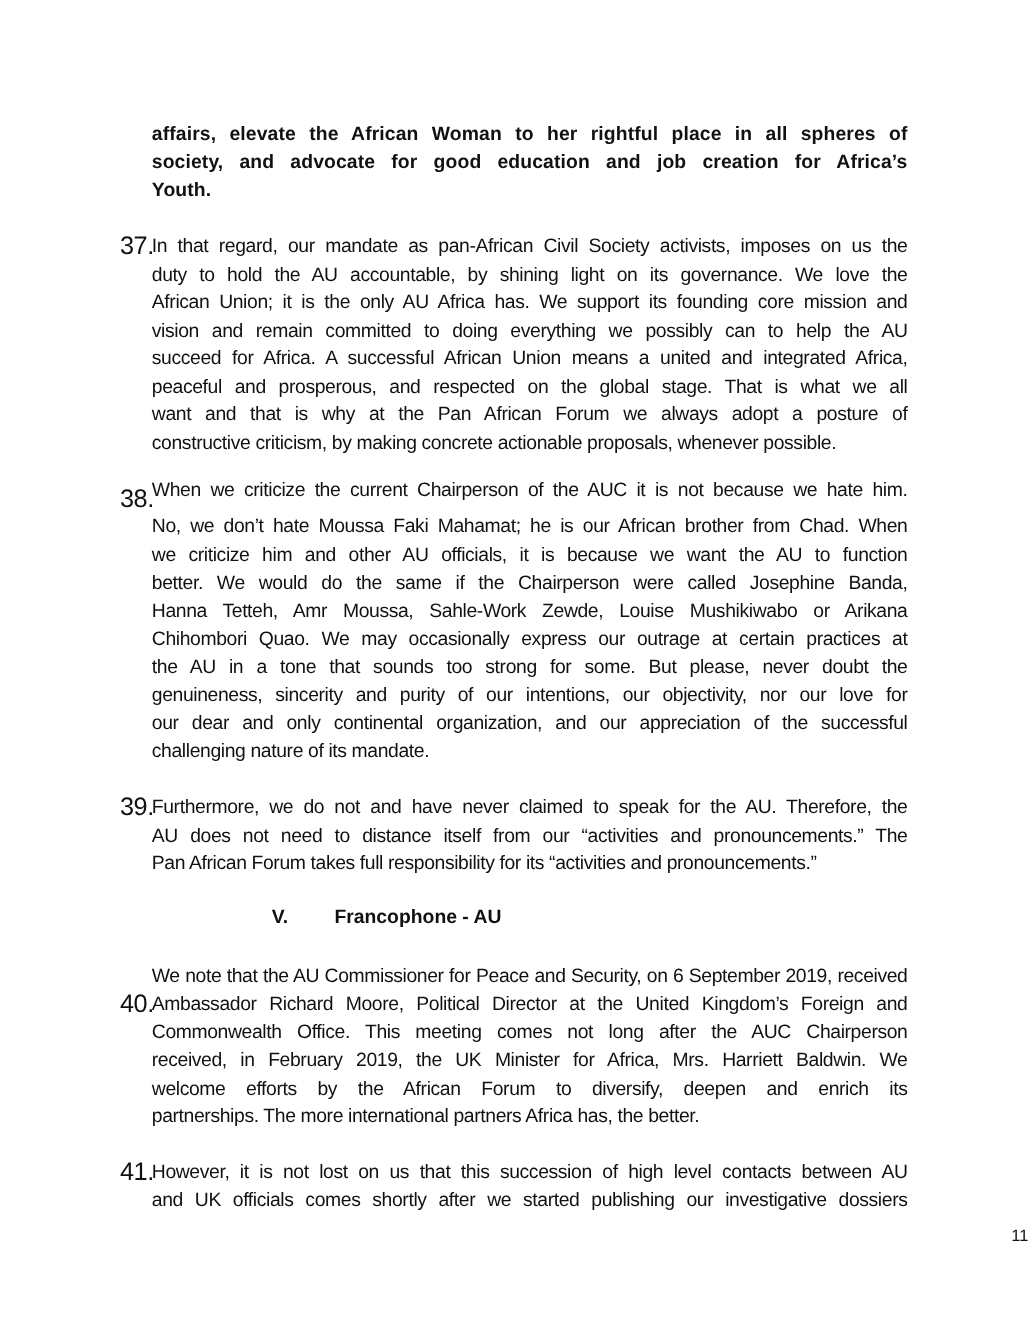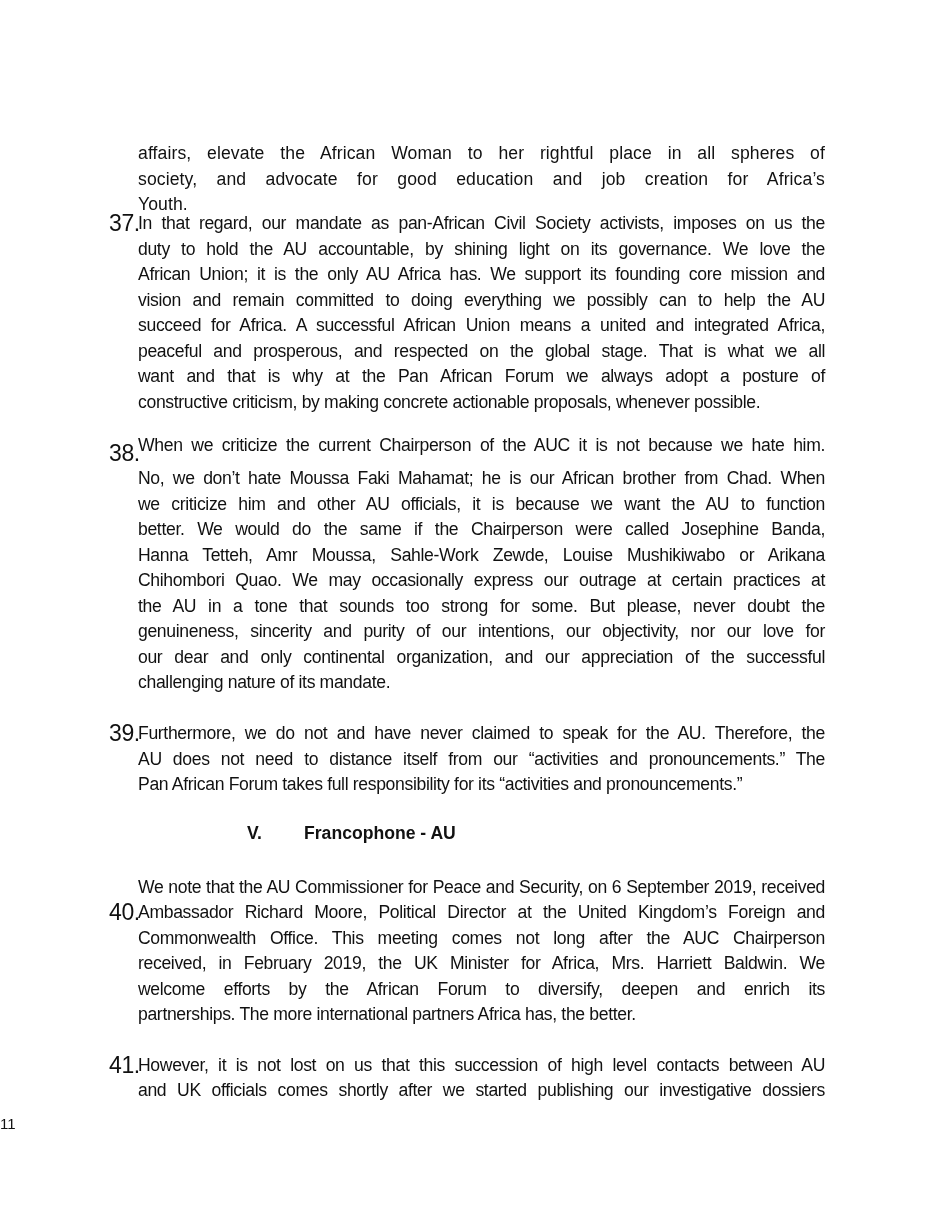--- a/index.html
+++ b/index.html
@@ -2,24 +2,24 @@
 <html><head>
 <meta charset="utf-8">
 <style>
   html, body { margin: 0; padding: 0; background: #ffffff; }
   body { width: 935px; height: 1210px; position: relative; overflow: hidden;
          font-family: "Liberation Sans", "DejaVu Sans", sans-serif; color: #111; }
   .page { position: absolute; left: 0; top: 0; width: 935px; height: 1210px; }
   .line { position: absolute; left: 138px; width: 687px; font-size: 17.6px; line-height: 25.6px;
           white-space: nowrap; text-align: justify; text-align-last: justify; letter-spacing: -0.35px; }
   .line.last { text-align-last: left; }
-  .bold { font-weight: normal; letter-spacing: 0.1px; margin-top: 32px; }
+  .bold { font-weight: bold; letter-spacing: 0.1px; }
   .num { position: absolute; left: 109px; font-size: 23px; line-height: 25.6px; letter-spacing: -0.4px; }
   .heading { position: absolute; top: 821px; font-size: 17.6px; line-height: 25px; font-weight: bold; }
-  .pagenum { position: absolute; top: 1115px; left: 0; width: 935px; text-align: left; font-size: 15px; }
+  .pagenum { position: absolute; top: 1115px; left: 0; width: 935px; text-align: right; font-size: 15px; }
 </style>
 </head>
 <body>
 
 <div class="page">
 
   <div>
     <div class="line bold" style="top:109px">affairs, elevate the African Woman to her rightful place in all spheres of</div>
     <div class="line bold" style="top:135px">society, and advocate for good education and job creation for Africa’s</div>
     <div class="line bold last" style="top:160px">Youth.</div>

